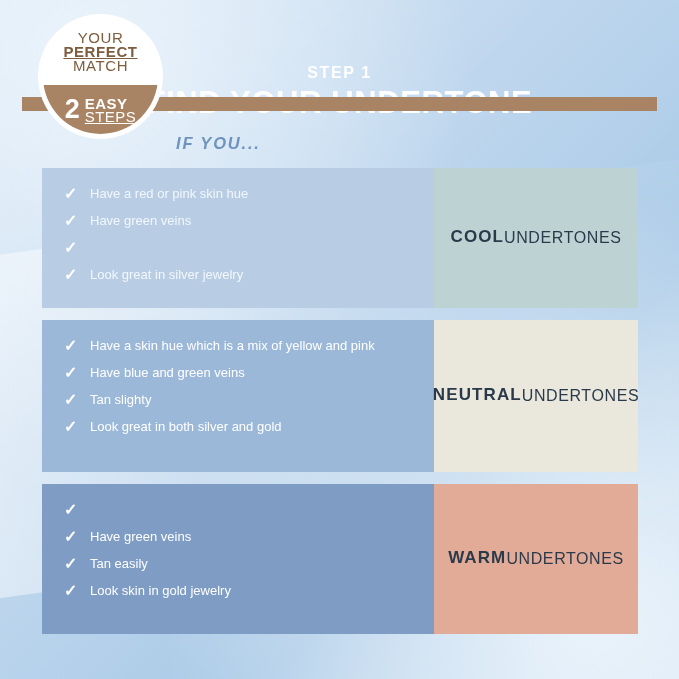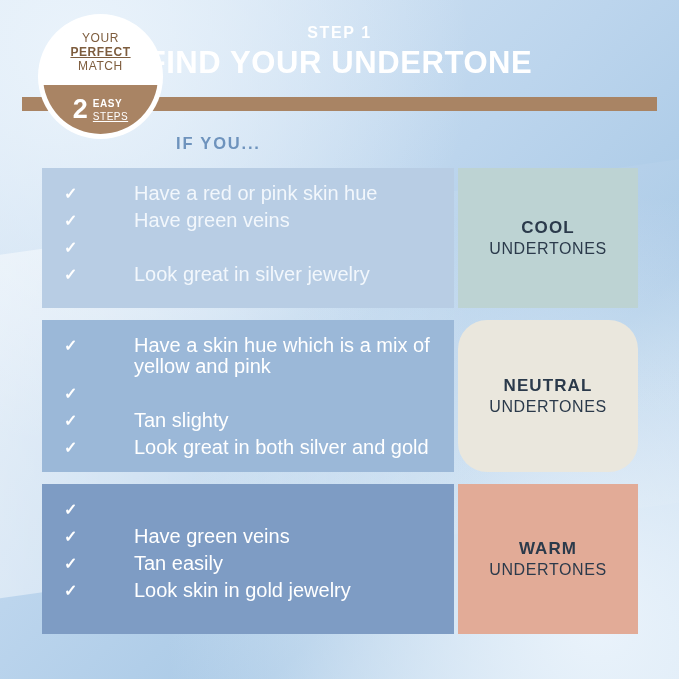--- a/index.html
+++ b/index.html
@@ -42,20 +42,21 @@
     right: 0;
     top: 24px;
     text-align: center;
   }
   .step-label {
     color: #ffffff;
     font-size: 16px;
     font-weight: bold;
     letter-spacing: 1.6px;
     margin-bottom: 3px;
+    margin-top: 40px;
   }
   .main-title {
     color: #ffffff;
     font-size: 31px;
     font-weight: bold;
     letter-spacing: 0.6px;
   }
 
   .brown-bar {
     position: absolute;
@@ -82,21 +83,21 @@
     position: absolute;
     left: 0;
     right: 0;
     top: 0;
     height: 66px;
     display: flex;
     flex-direction: column;
     align-items: center;
     justify-content: center;
     color: #7e5d3e;
-    font-size: 12px;
+    font-size: 15px;
     line-height: 14px;
     letter-spacing: 0.6px;
     text-align: center;
   }
   .badge-top .l1 { font-weight: normal; }
   .badge-top .l2 { font-weight: bold; text-decoration: underline; }
   .badge-top .l3 { font-weight: normal; }
   .badge-bottom {
     position: absolute;
     left: 0;
@@ -110,41 +111,42 @@
     color: #ffffff;
   }
   .badge-num {
     font-size: 27px;
     font-weight: bold;
     margin-right: 5px;
     line-height: 1;
   }
   .badge-words {
     text-align: left;
-    font-size: 10px;
+    font-size: 15px;
     line-height: 13px;
     letter-spacing: 0.5px;
   }
   .badge-words .w1 { font-weight: bold; }
   .badge-words .w2 { font-weight: normal; text-decoration: underline; }
 
   
   .col-heads {
     position: absolute;
     left: 42px;
     top: 134px;
     width: 598px;
     height: 26px;
   }
   .col-head {
     position: absolute;
     color: #6e93bd;
     font-size: 16.5px;
     font-weight: bold;
     letter-spacing: 1.8px;
+    font-style: italic;
   }
   .col-head.left { left: 134px; }
   .col-head.right { left: 426px; }
 
   
   .row {
     position: absolute;
     left: 42px;
     width: 596px;
   }
@@ -173,39 +175,38 @@
   .check {
     flex: 0 0 auto;
     width: 26px;
     color: #ffffff;
     font-size: 16px;
     line-height: 21px;
     font-weight: bold;
   }
   .item-text {
     color: #ffffff;
-    font-size: 20px;
+    font-size: 13px;
     line-height: 21px;
-    margin-left: 44px;
   }
   .row-1 .item-text { color: #f2f7fc; }
 
   .tone-box {
     position: absolute;
     right: 0;
     top: 0;
     bottom: 0;
-    width: 180px;
+    width: 204px;
     display: flex;
-    flex-direction: column;
+    flex-direction: row;
     align-items: center;
     justify-content: center;
   }
   .tone-cool { background: #bdd3d3; }
-  .tone-neutral { background: #eae7dd; border-radius: 29px; }
+  .tone-neutral { background: #eae7dd; }
   .tone-warm { background: #e2ab97; }
 
   .tone-name {
     color: #2b3a4b;
     font-size: 17px;
     font-weight: bold;
     letter-spacing: 1.1px;
     margin-bottom: 2px;
   }
   .tone-sub {
@@ -270,20 +271,21 @@
   </div>
 
   <div class="row row-2">
     <div class="list-box">
       <div class="item">
         <span class="check">✓</span>
         <span class="item-text">Have a skin hue which is a mix of yellow and pink</span>
       </div>
       <div class="item">
         <span class="check">✓</span>
+        <span class="item-text">Have blue and green veins</span>
       </div>
       <div class="item">
         <span class="check">✓</span>
         <span class="item-text">Tan slighty</span>
       </div>
       <div class="item">
         <span class="check">✓</span>
         <span class="item-text">Look great in both silver and gold</span>
       </div>
     </div>

